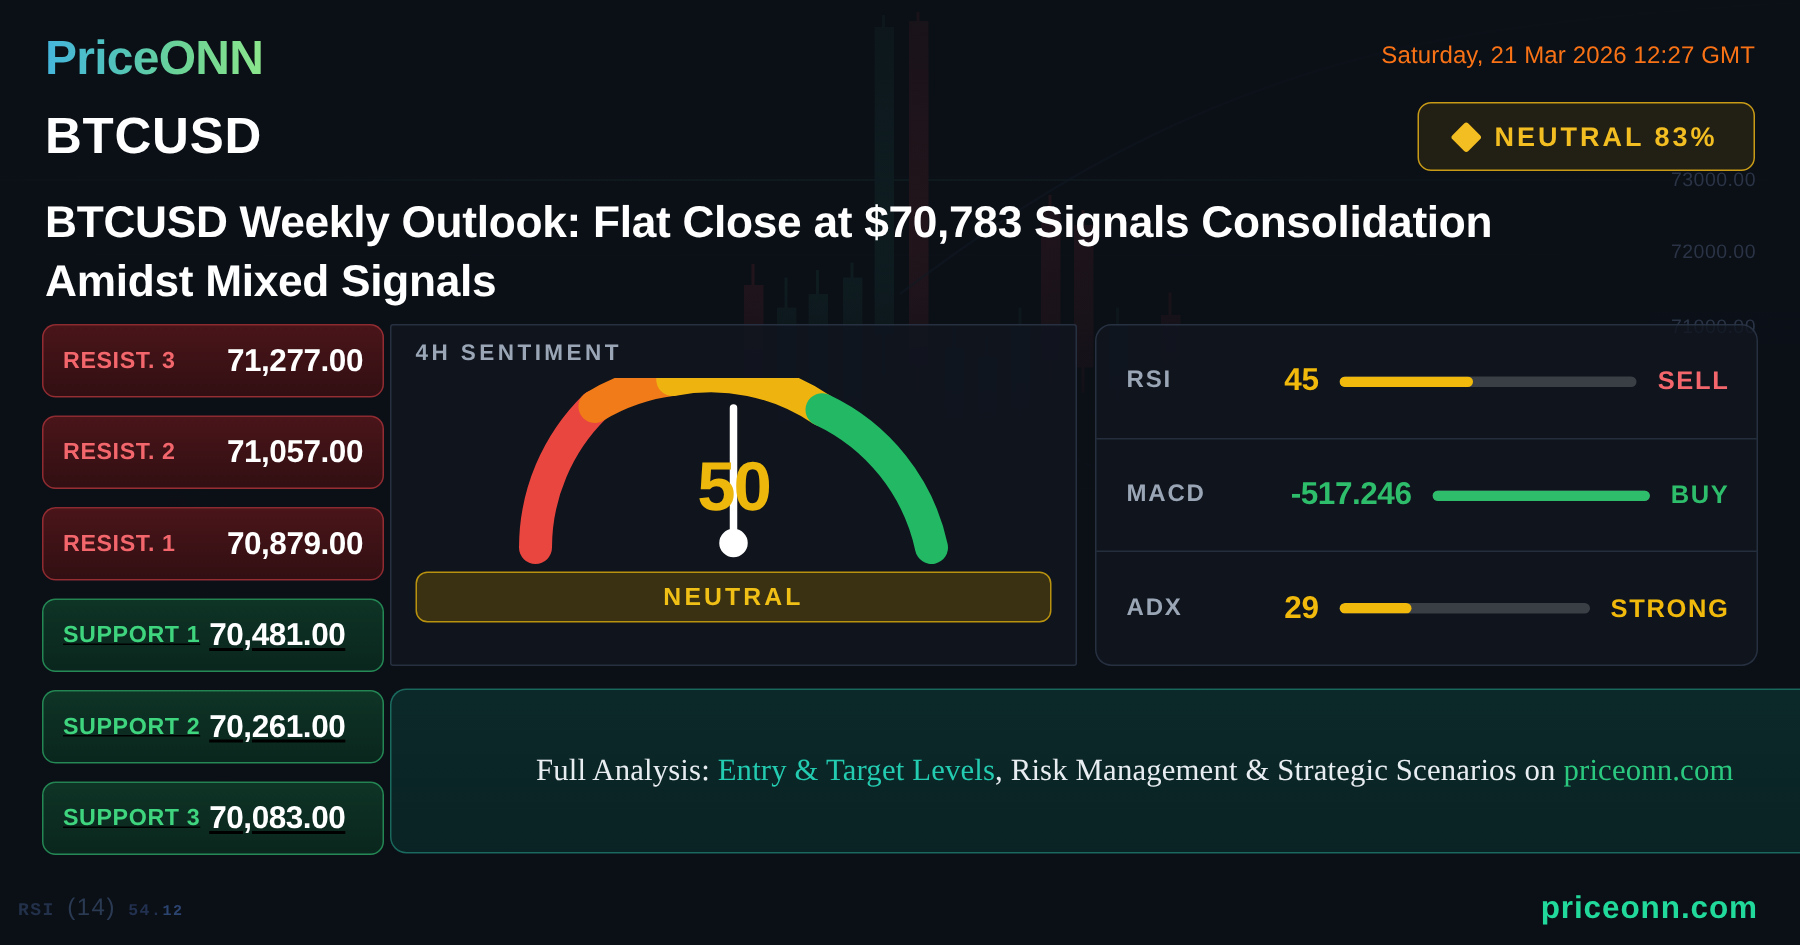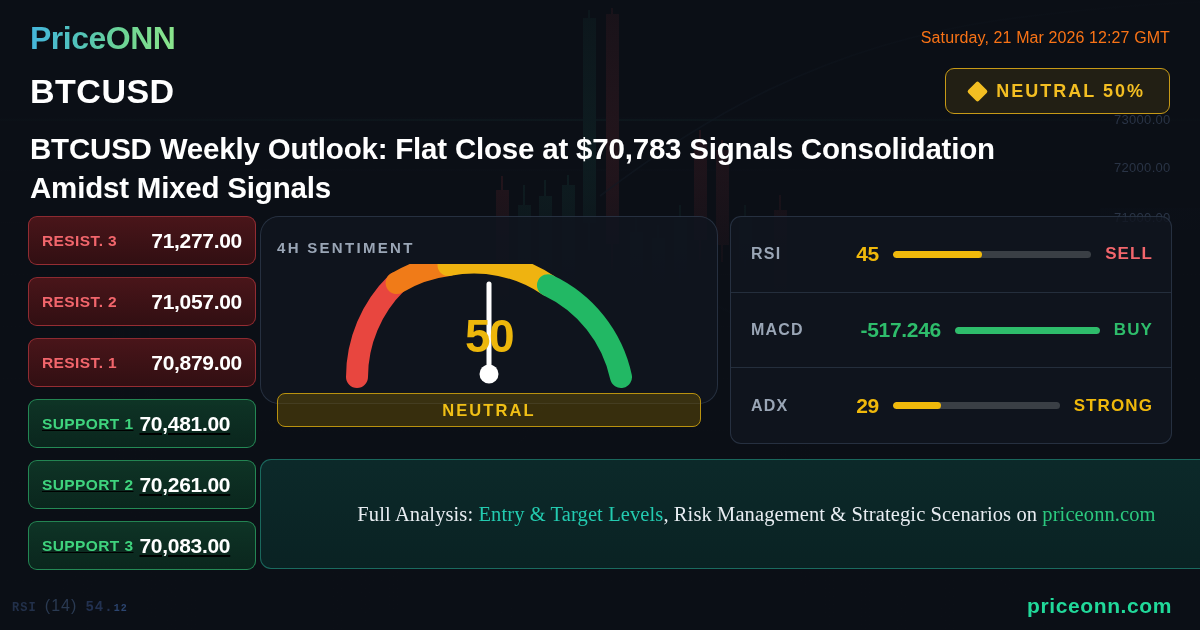--- a/index.html
+++ b/index.html
@@ -38,21 +38,21 @@
   }
   .bg-foot-label {
     position:absolute;
     font-family:"Liberation Mono", monospace;
     font-size:12px;
     font-weight:bold;
     color:#22304A;
     letter-spacing:1px;
   }
   .bg-foot-label .v1 { color:#2A3A52; font-family:"Liberation Sans", sans-serif; font-size:16px; font-weight:normal;}
-  .bg-foot-label .v2 { color:#223150; font-size:14px; }
+  .bg-foot-label .v2 { color:#223150; font-size:11px; }
   .bg-foot-label .v3 { color:#2C4570; font-size:10px; }
 
   
   #header { position:absolute; left:0; top:0; width:1200px; height:210px; }
 
   #logo {
     position:absolute; left:30px; top:20px;
     font-size:32px; font-weight:bold;
     letter-spacing:-0.5px;
     background:linear-gradient(90deg,#45B6DC 0%,#52C3B9 34%,#6BD396 62%,#8BE58C 100%);
@@ -129,25 +129,25 @@
     font-size:21px; font-weight:bold; color:#FFFFFF;
     margin-left:auto;
     letter-spacing:-0.3px;
     white-space:nowrap;
   }
   .level-card.support .val { margin-left:0; }
 
   
   #gauge-panel {
     position:absolute; left:260px; top:216px;
-    width:458px; height:188px;
+    width:458px; height:228px;
     background:rgba(16,21,31,0.80);
     border:1px solid rgba(58,72,92,0.55);
-    border-radius:19px;
-    padding:22px 16px 13px 16px;
+    border-radius:2px;
+    padding:10px 16px 13px 16px;
   }
   #gauge-title {
     font-size:15px; font-weight:bold; color:#9AA6B6;
     letter-spacing:2.3px;
   }
   #gauge-wrap {
     position:relative;
     width:100%; height:125px;
     margin-top:8px;
   }
@@ -370,21 +370,21 @@
     <span class="v1">(14)</span>
     <span class="v2">54.</span><span class="v3">12</span>
   </div>
 
   <div id="header">
     <div id="symbol">BTCUSD</div>
     <div id="logo">PriceONN</div>
     <div id="datestamp">Saturday, 21 Mar 2026 12:27 GMT</div>
     <div id="sentiment-badge">
       <span class="diamond"></span>
-      <span class="txt">NEUTRAL 50%</span>
+      <span class="txt">NEUTRAL 83%</span>
     </div>
     <div id="headline">BTCUSD Weekly Outlook: Flat Close at $70,783 Signals Consolidation Amidst Mixed Signals</div>
   </div>
 
   <div id="levels">
       <div class="level-card resist">
         <span class="lbl">RESIST. 3</span>
         <span class="val">71,277.00</span>
       </div>
       <div class="level-card resist">

